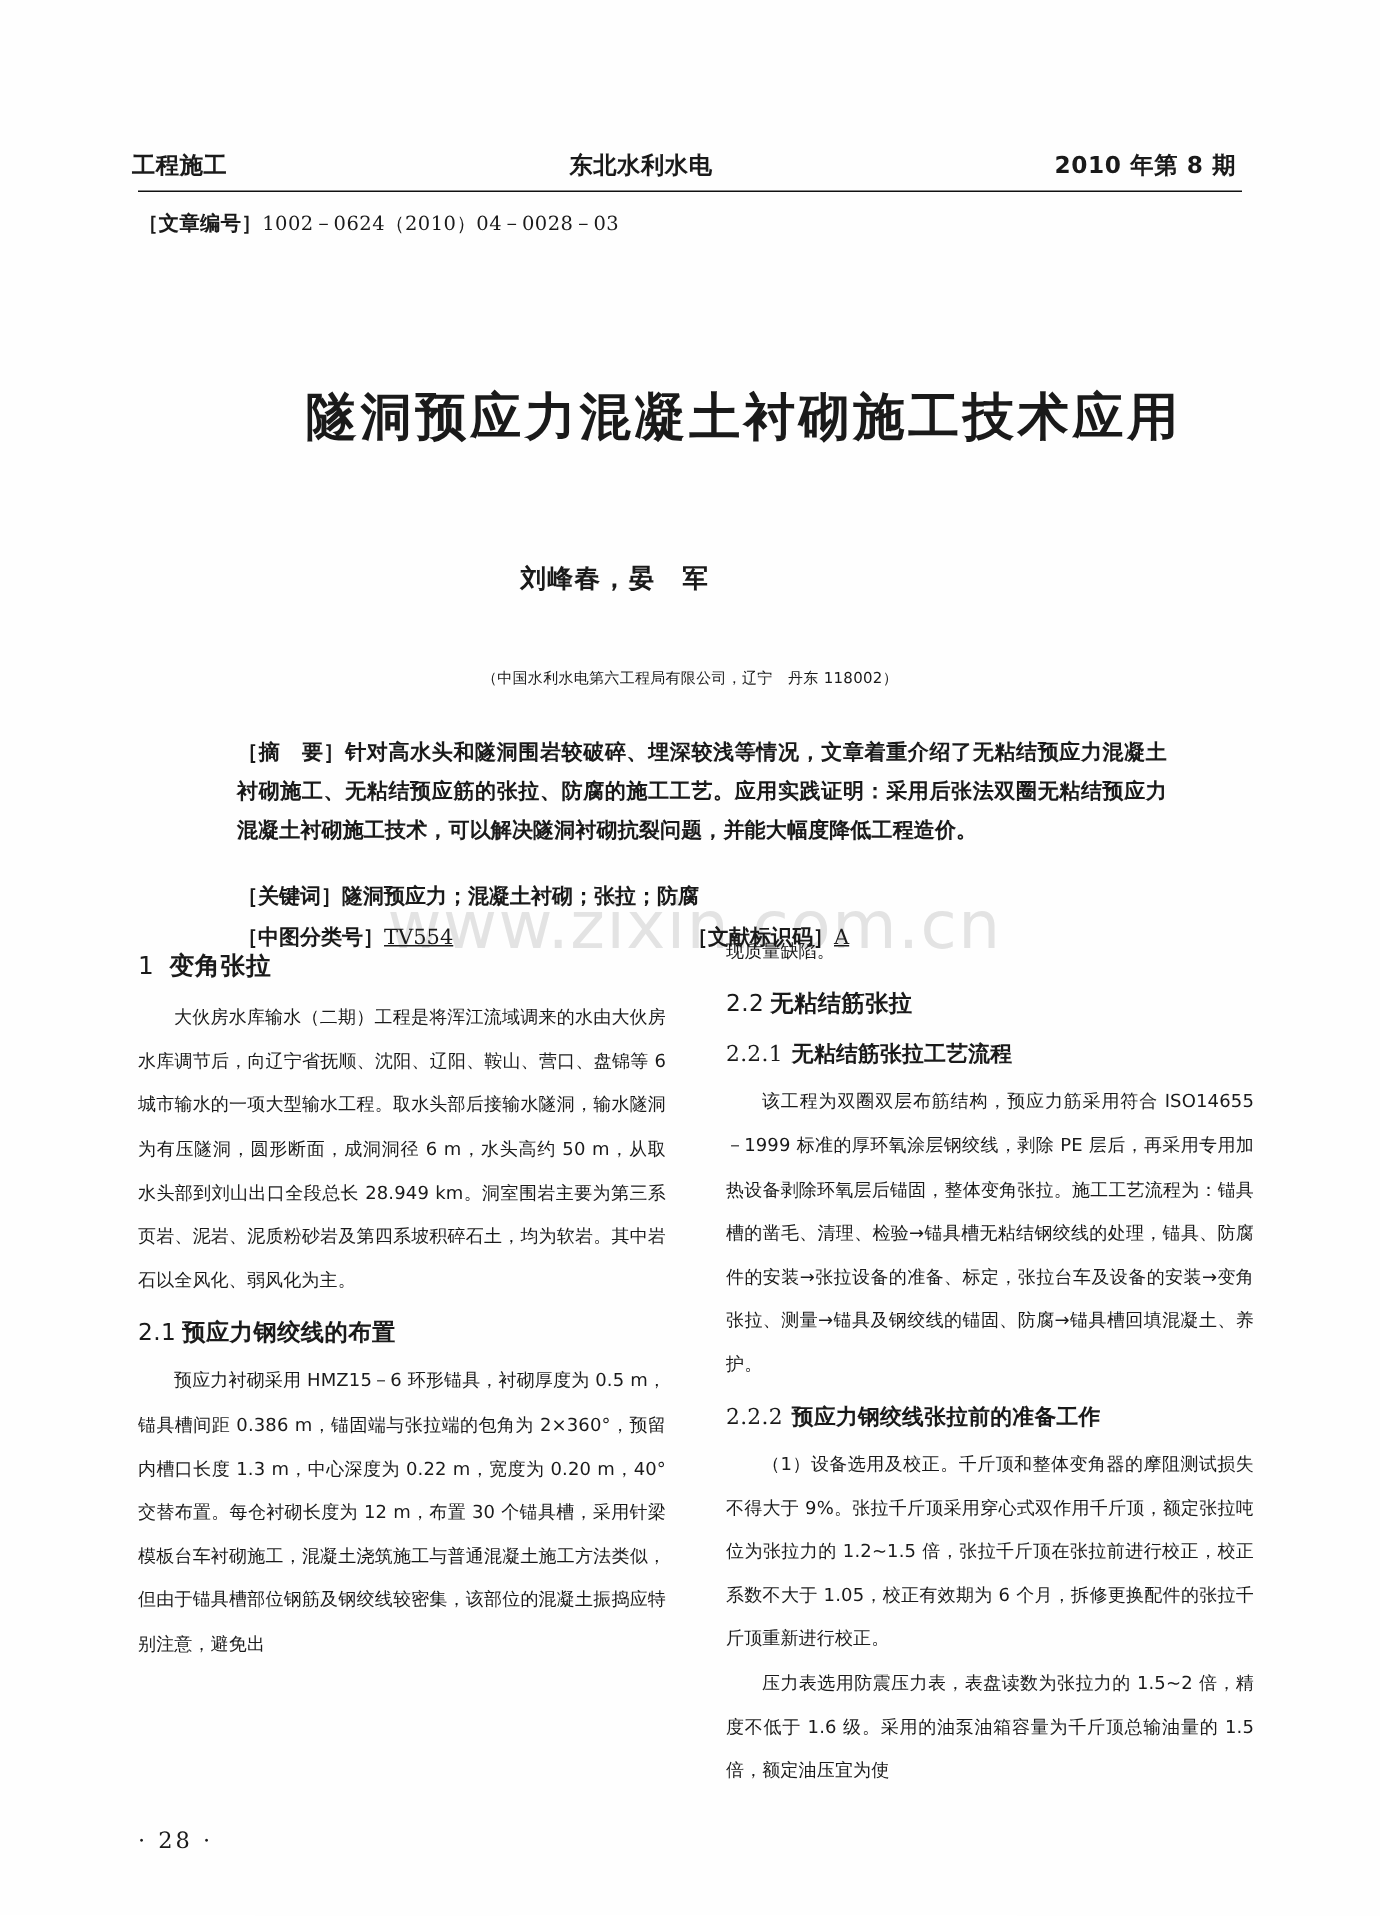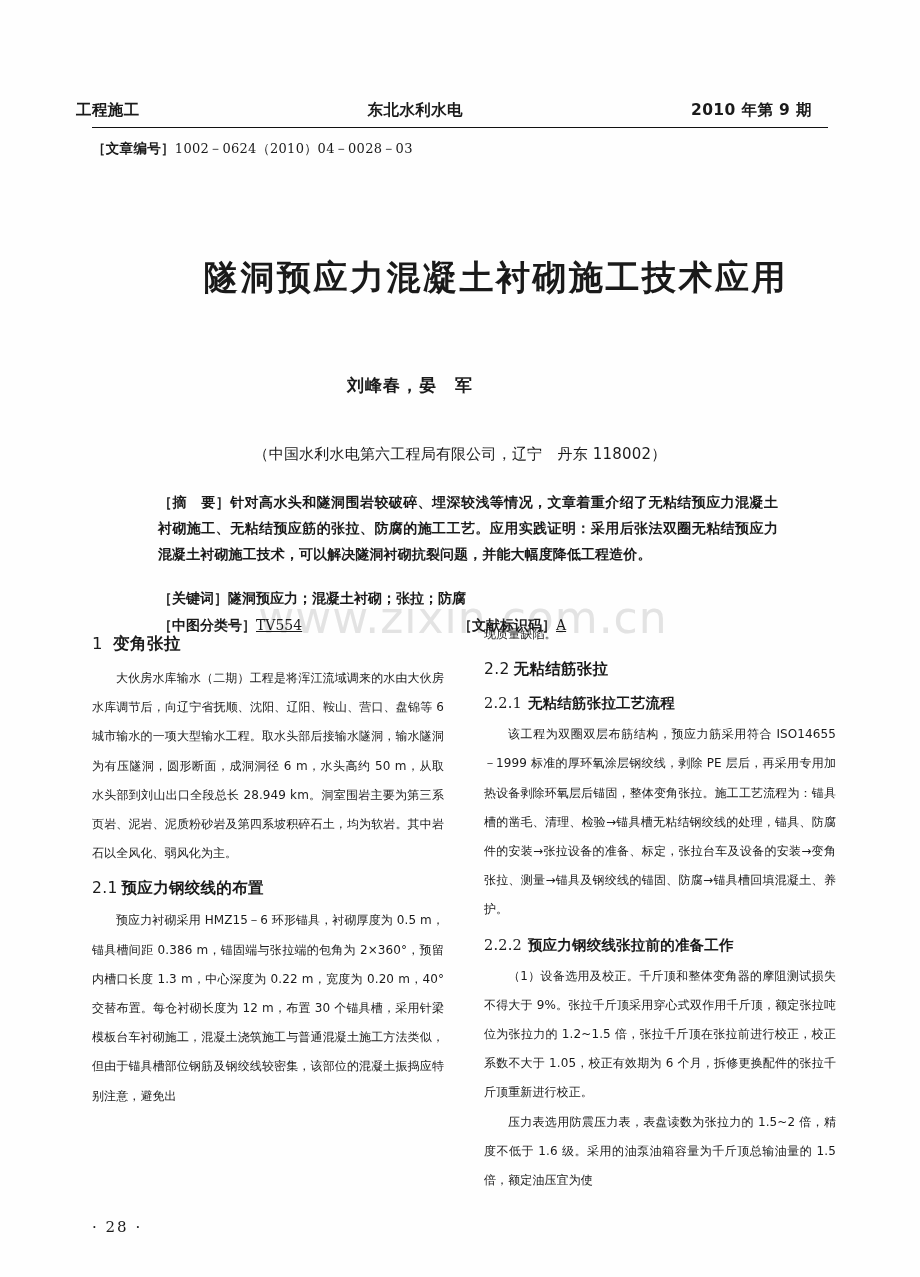--- a/index.html
+++ b/index.html
@@ -37,21 +37,21 @@
     white-space: nowrap;
     z-index: 0;
     user-select: none;
     font-weight: 400;
     text-align: center;
   }
 
   
   .runhead {
     position: absolute;
-    left: 76px;
+    left: 88px;
     top: 100px;
     width: 736px;
     height: 26px;
     z-index: 2;
   }
   .runhead .rh-inner {
     display: flex;
     justify-content: space-between;
     align-items: baseline;
     font-size: 15.5px;
@@ -113,21 +113,21 @@
     letter-spacing: 1px;
     font-family: Liberation Mono, monospace;
     z-index: 2;
   }
   .affiliation {
     position: absolute;
     left: 0;
     top: 445px;
     width: 920px;
     text-align: center;
-    font-size: 15px;
+    font-size: 10px;
     letter-spacing: 0.2px;
     z-index: 2;
   }
 
   
   .absblock {
     position: absolute;
     left: 158px;
     top: 489px;
     width: 620px;
@@ -224,21 +224,21 @@
 <body>
 
 <div class="page">
 
   <div class="watermark">www.zixin.com.cn</div>
 
   <div class="runhead">
     <div class="rh-inner">
       <span class="rh-left">工程施工</span>
       <span class="rh-center">东北水利水电</span>
-      <span class="rh-right">2010 年第 9 期</span>
+      <span class="rh-right">2010 年第 8 期</span>
     </div>
   </div>
   <div class="runhead-rule"></div>
 
   <div class="artnum">
     <span class="lbl">［文章编号］</span><span class="val">1002－0624（2010）04－0028－03</span>
   </div>
 
   <div class="title">隧洞预应力混凝土衬砌施工技术应用</div>
 

